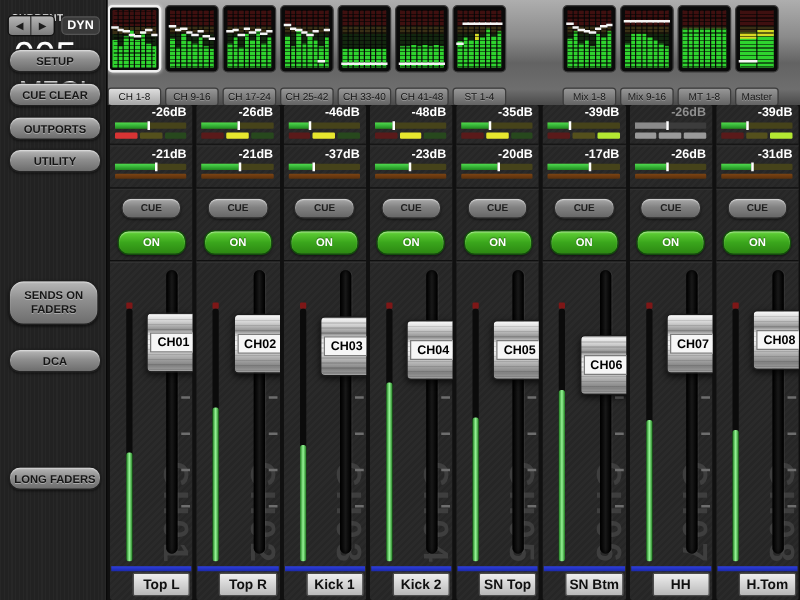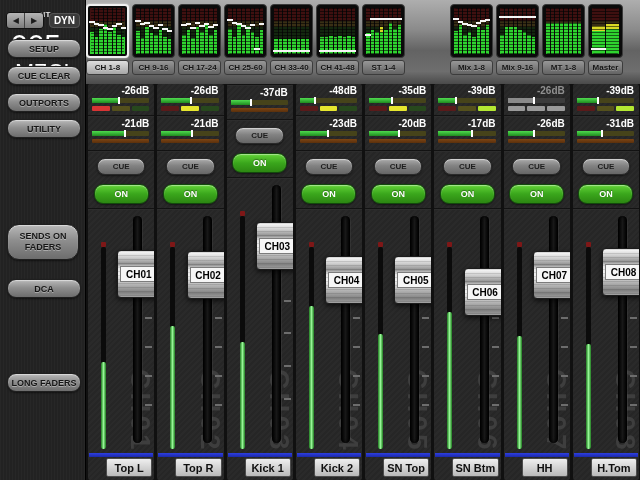--- a/index.html
+++ b/index.html
@@ -16,22 +16,22 @@
   .tab-meter{position:relative;height:54px;background:#0a0a0a;border:1px solid #3a3a3a;border-radius:4px;
     padding:3px;display:flex;gap:1px;box-sizing:border-box;}
   .tab.selected .tab-meter{border:2px solid #f0f0f0;padding:2px;box-shadow:0 0 3px rgba(255,255,255,.6);}
   .tab-meter::after{content:'';position:absolute;inset:3px;border-radius:2px;
     background:repeating-linear-gradient(180deg,rgba(0,0,0,.55) 0 1px,transparent 1px 3px);pointer-events:none;}
   .mcol{flex:1;position:relative;border-radius:1px;
     background:linear-gradient(180deg,#3f1010 0 28%,#39301500 28%,#392f15 30% 42%,#13270f 42% 100%);}
   .mfill{position:absolute;bottom:0;left:0;right:0;background:#2fd42f;}
   .ytip{position:absolute;top:0;left:0;right:0;height:5px;background:#d8d824;}
   .mmark{position:absolute;left:-1px;right:-1px;height:2px;background:#f5f5f5;z-index:2;}
-  .tab-label{margin-top:2px;height:13px;border-radius:3px;display:flex;align-items:center;justify-content:center;
-    font-size:8px;font-weight:bold;color:#141414;background:linear-gradient(180deg,#979797,#636363);
+  .tab-label{margin-top:12px;height:13px;border-radius:3px;display:flex;align-items:center;justify-content:center;
+    font-size:8px;font-weight:normal;color:#141414;background:linear-gradient(180deg,#979797,#636363);
     border:1px solid #3c3c3c;text-shadow:0 1px 0 rgba(255,255,255,.25);}
   .tab.selected .tab-label{background:linear-gradient(180deg,#dedede,#a6a6a6);}
 
   
   .leftcol{position:absolute;left:0;top:0;width:86px;height:480px;background:#222;
     background-image:repeating-linear-gradient(90deg,rgba(255,255,255,.025) 0 1px,transparent 1px 3px);
     border-right:1px solid #000;box-sizing:border-box;}
   .scene{position:absolute;left:2px;top:2px;width:80px;height:78px;border-radius:4px;color:#fff;}
   .scene-label{font-size:8px;font-weight:bold;color:#e8e8e8;letter-spacing:.4px;margin:8px 0 0 7px;}
   .scene-num{font-size:30px;color:#fff;margin:2px 0 0 9px;line-height:30px;}
@@ -255,21 +255,21 @@
           </div>
           <div class="mcol">
             <div class="mfill" style="height: 38%;"></div>
             <div class="mmark" style="bottom: 8%;"></div>
           </div>
           <div class="mcol">
             <div class="mfill" style="height: 52%;"></div>
             <div class="mmark" style="bottom: 64%;"></div>
           </div>
         </div>
-    <div class="tab-label">CH 25-60</div>
+    <div class="tab-label">CH 25-42</div>
   </div>
       <div class="tab">
     <div class="tab-meter">
           <div class="mcol">
             <div class="mfill" style="height: 32%;"></div>
             <div class="mmark" style="bottom: 5%;"></div>
           </div>
           <div class="mcol">
             <div class="mfill" style="height: 33%;"></div>
             <div class="mmark" style="bottom: 5%;"></div>
@@ -624,20 +624,32 @@
           <div class="ftick" style="top: 56%;"></div>
           <div class="ftick" style="top: 68%;"></div>
           <div class="ftick" style="top: 80%;"></div>
         </div>
     <div class="cbar"></div>
     <div class="nrow">
           <div class="nbox">Top R</div>
         </div>
   </div>
       <div class="strip">
+    <div class="dynA">
+      <div class="db">-46dB</div>
+      <div class="thr">
+            <i class="fill" style="width: 28%;"></i>
+            <i class="tick" style="left: 28%;"></i>
+          </div>
+      <div class="segs">
+            <i class="seg-dim-red"></i>
+            <i class="seg-yellow"></i>
+            <i class="seg-dim-green"></i>
+          </div>
+    </div>
     <div class="divider"></div>
     <div class="dynB">
       <div class="db">-37dB</div>
       <div class="thr">
             <i class="fill" style="width: 34%;"></i>
             <i class="tick" style="left: 34%;"></i>
           </div>
       <div class="gr2"></div>
     </div>
     <div class="divider"></div>

